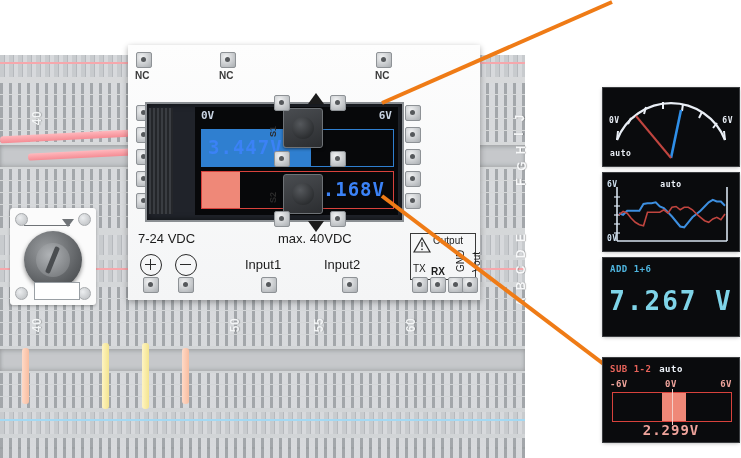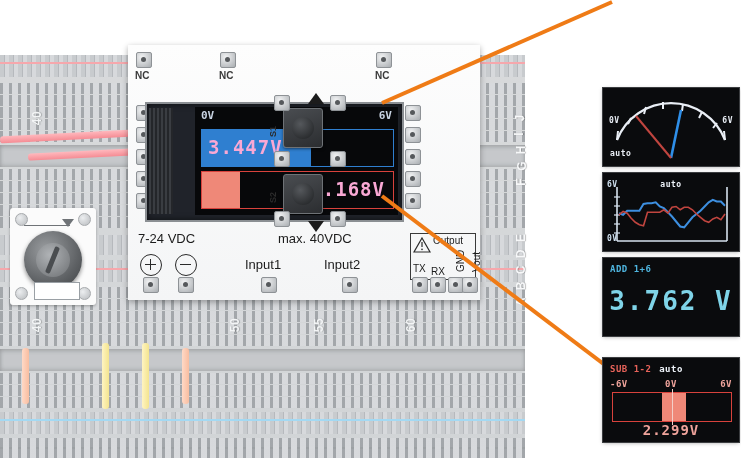--- a/index.html
+++ b/index.html
@@ -72,21 +72,21 @@
   .screen{position:absolute;left:48px;top:3px;width:203px;height:108px;background:#07080a;}
   .scr-head{position:absolute;left:6px;top:2px;width:191px;height:15px;color:#c8d3e2;
        font-family:"DejaVu Sans Mono",monospace;font-size:11px;font-weight:bold;}
   .scr-head .l{position:absolute;left:0;top:0;}
   .scr-head .c{position:absolute;left:0;right:0;text-align:center;color:#e6ecf5;}
   .scr-head .r{position:absolute;right:0;top:0;}
   .bar-out{position:absolute;left:6px;width:191px;height:36px;}
   .bar-blue{top:22px;border:1px solid #2f7fd0;}
   .bar-red{top:64px;border:1px solid #d8423c;}
   .bar-fill{position:absolute;left:0;top:0;height:100%;}
-  .bar-val{position:absolute;top:6px;color:#f9a8d4;
+  .bar-val{position:absolute;top:6px;color:#3b82f6;
        font-family:"DejaVu Sans Mono",monospace;font-size:19px;font-weight:bold;letter-spacing:1px;}
 
   
   .lbl{position:absolute;color:#1c1c1c;font-size:13px;}
   .lbl-sm{font-size:10px;}
   .sub{font-size:13px;vertical-align:baseline;}
   .circ{position:absolute;width:20px;height:20px;border-radius:50%;border:1.5px solid #2a2a2a;}
   .circ:before{content:"";position:absolute;left:4px;top:8.5px;width:11px;height:1.5px;background:#2a2a2a;}
   .circ.plus:after{content:"";position:absolute;left:8.5px;top:4px;width:1.5px;height:11px;background:#2a2a2a;}
   .outbox{position:absolute;left:282px;top:188px;width:64px;height:45px;border:1px solid #3a3a3a;}
@@ -270,21 +270,21 @@
     <span class="lbl" style="left:196px;top:212px;">Input2</span>
 
     <div class="outbox">
       <span class="lbl lbl-sm" style="left:22px;top:1px;">Output</span>
       <svg width="18" height="16" style="position:absolute;left:2px;top:3px;">
         <polygon points="9,1 17,15 1,15" fill="none" stroke="#2a2a2a" stroke-width="1.2"></polygon>
         <line x1="9" y1="5" x2="9" y2="10" stroke="#2a2a2a" stroke-width="1.2"></line>
         <circle cx="9" cy="12.4" r="0.8" fill="#2a2a2a"></circle>
       </svg>
       <span class="lbl lbl-sm" style="left:2px;top:29px;">TX</span>
-      <span class="lbl lbl-sm" style="left:20px;top:32px;">RX</span>
+      <span class="lbl lbl-sm" style="left:20px;top:32px;font-weight:bold;">RX</span>
       <span class="vert" style="left:44px;top:38px;">GND</span>
       <span class="vert" style="left:60px;top:38px;">Vout</span>
     </div>
 
     <div class="pad" style="left:15px;top:232px;"></div>
     <div class="pad" style="left:50px;top:232px;"></div>
     <div class="pad" style="left:133px;top:232px;"></div>
     <div class="pad" style="left:214px;top:232px;"></div>
     <div class="pad" style="left:284px;top:232px;"></div>
     <div class="pad" style="left:302px;top:232px;"></div>
@@ -330,21 +330,21 @@
       <polyline id="series1" fill="none" stroke-width="2" points="16.0,40.2 20.1,41.8 24.2,37.7 28.2,37.7 32.3,37.7 36.4,37.7 40.5,31.0 44.5,30.2 48.6,30.2 52.7,29.3 56.8,33.5 60.8,35.2 64.9,39.3 69.0,43.5 73.1,48.5 77.2,53.5 81.2,54.3 85.3,49.3 89.4,44.3 93.5,41.0 97.5,37.7 101.6,33.5 105.7,29.3 109.8,26.8 113.8,28.5 117.9,28.5 122.0,32.7" stroke="#3d8fe0"></polyline>
       <polyline id="series2" fill="none" stroke-width="1.6" points="16.0,41.8 20.1,38.5 24.2,40.2 28.2,45.2 32.3,49.3 36.4,51.8 40.5,52.7 44.5,39.3 48.6,39.3 52.7,39.3 56.8,39.3 60.8,36.8 64.9,40.2 69.0,34.3 73.1,33.5 77.2,36.8 81.2,34.3 85.3,34.3 89.4,36.8 93.5,41.0 97.5,44.3 101.6,47.7 105.7,49.3 109.8,46.0 113.8,44.3 117.9,46.8 122.0,41.0" stroke="#c0453f"></polyline>
     </svg>
     <span class="p-mono tiny" style="position:absolute;left:4px;top:7px;color:#cfe0ef;">6V</span>
     <span class="p-mono tiny" style="position:absolute;left:4px;top:61px;color:#cfe0ef;">0V</span>
     <span class="p-mono tiny" style="position:absolute;left:0;right:0;top:7px;text-align:center;color:#eef3f9;">auto</span>
   </div>
 
   <div class="panel" style="left:603px;top:258px;width:136px;height:78px;">
     <span class="p-mono tiny" style="position:absolute;left:7px;top:6px;color:#4fb6e0;font-size:9px;">ADD 1+6</span>
-    <span class="p-mono" style="position:absolute;left:0;right:0;top:28px;text-align:center;color:#7fd4e8;font-size:26px;letter-spacing:2px;">3.762 V</span>
+    <span class="p-mono" style="position:absolute;left:0;right:0;top:28px;text-align:center;color:#7fd4e8;font-size:26px;letter-spacing:2px;">7.267 V</span>
   </div>
 
   <div class="panel" style="left:603px;top:358px;width:136px;height:84px;">
     <span class="p-mono tiny" style="position:absolute;left:7px;top:6px;color:#e8635a;font-size:9px;">SUB 1-2</span>
     <span class="p-mono tiny" style="position:absolute;left:0;right:0;top:6px;text-align:center;color:#eef3f9;font-size:9px;">auto</span>
     <span class="p-mono tiny" style="position:absolute;left:7px;top:21px;color:#f0a49c;font-size:9px;">-6V</span>
     <span class="p-mono tiny" style="position:absolute;left:0;right:0;top:21px;text-align:center;color:#f0a49c;font-size:9px;">0V</span>
     <span class="p-mono tiny" style="position:absolute;right:7px;top:21px;color:#f0a49c;font-size:9px;">6V</span>
     <div style="position:absolute;left:9px;top:34px;width:118px;height:28px;border:1px solid #d8423c;">
       <div style="position:absolute;left:49px;top:0;width:24px;height:100%;background:#ef8878;"></div>

